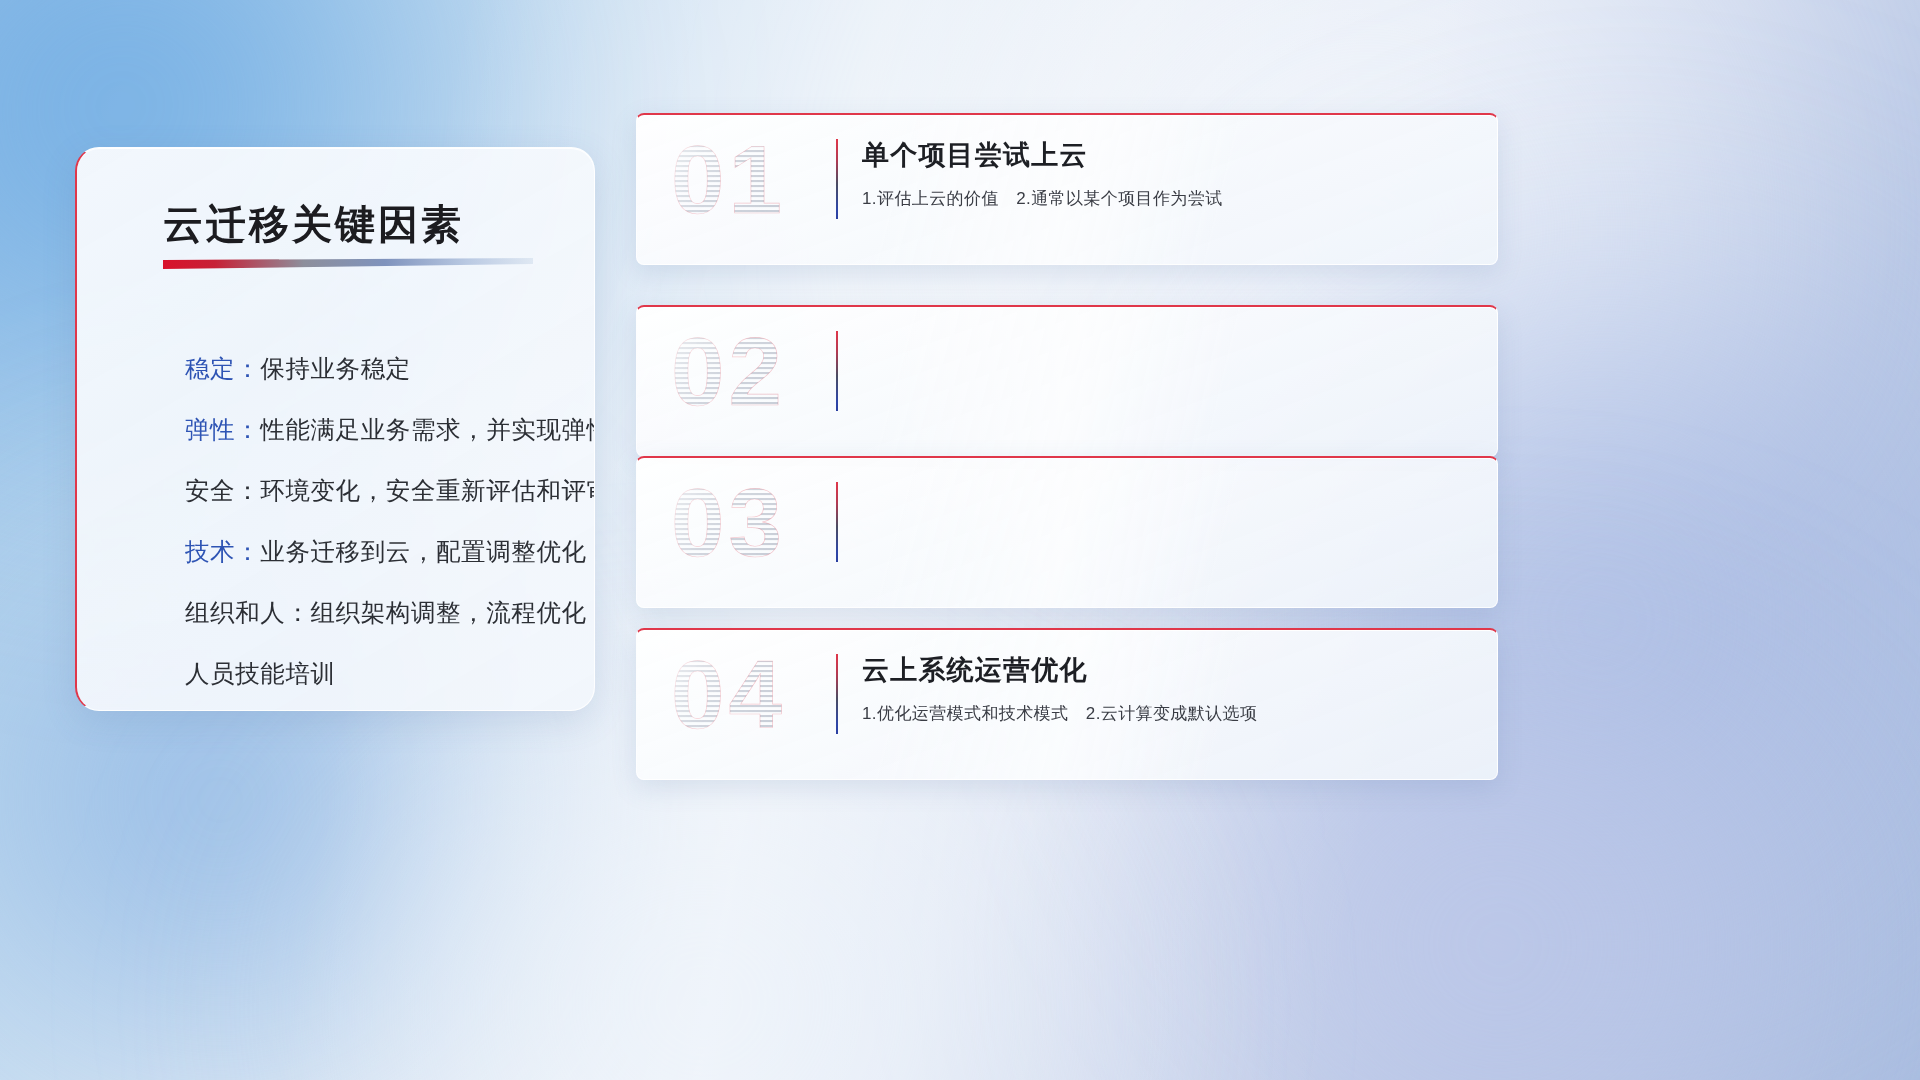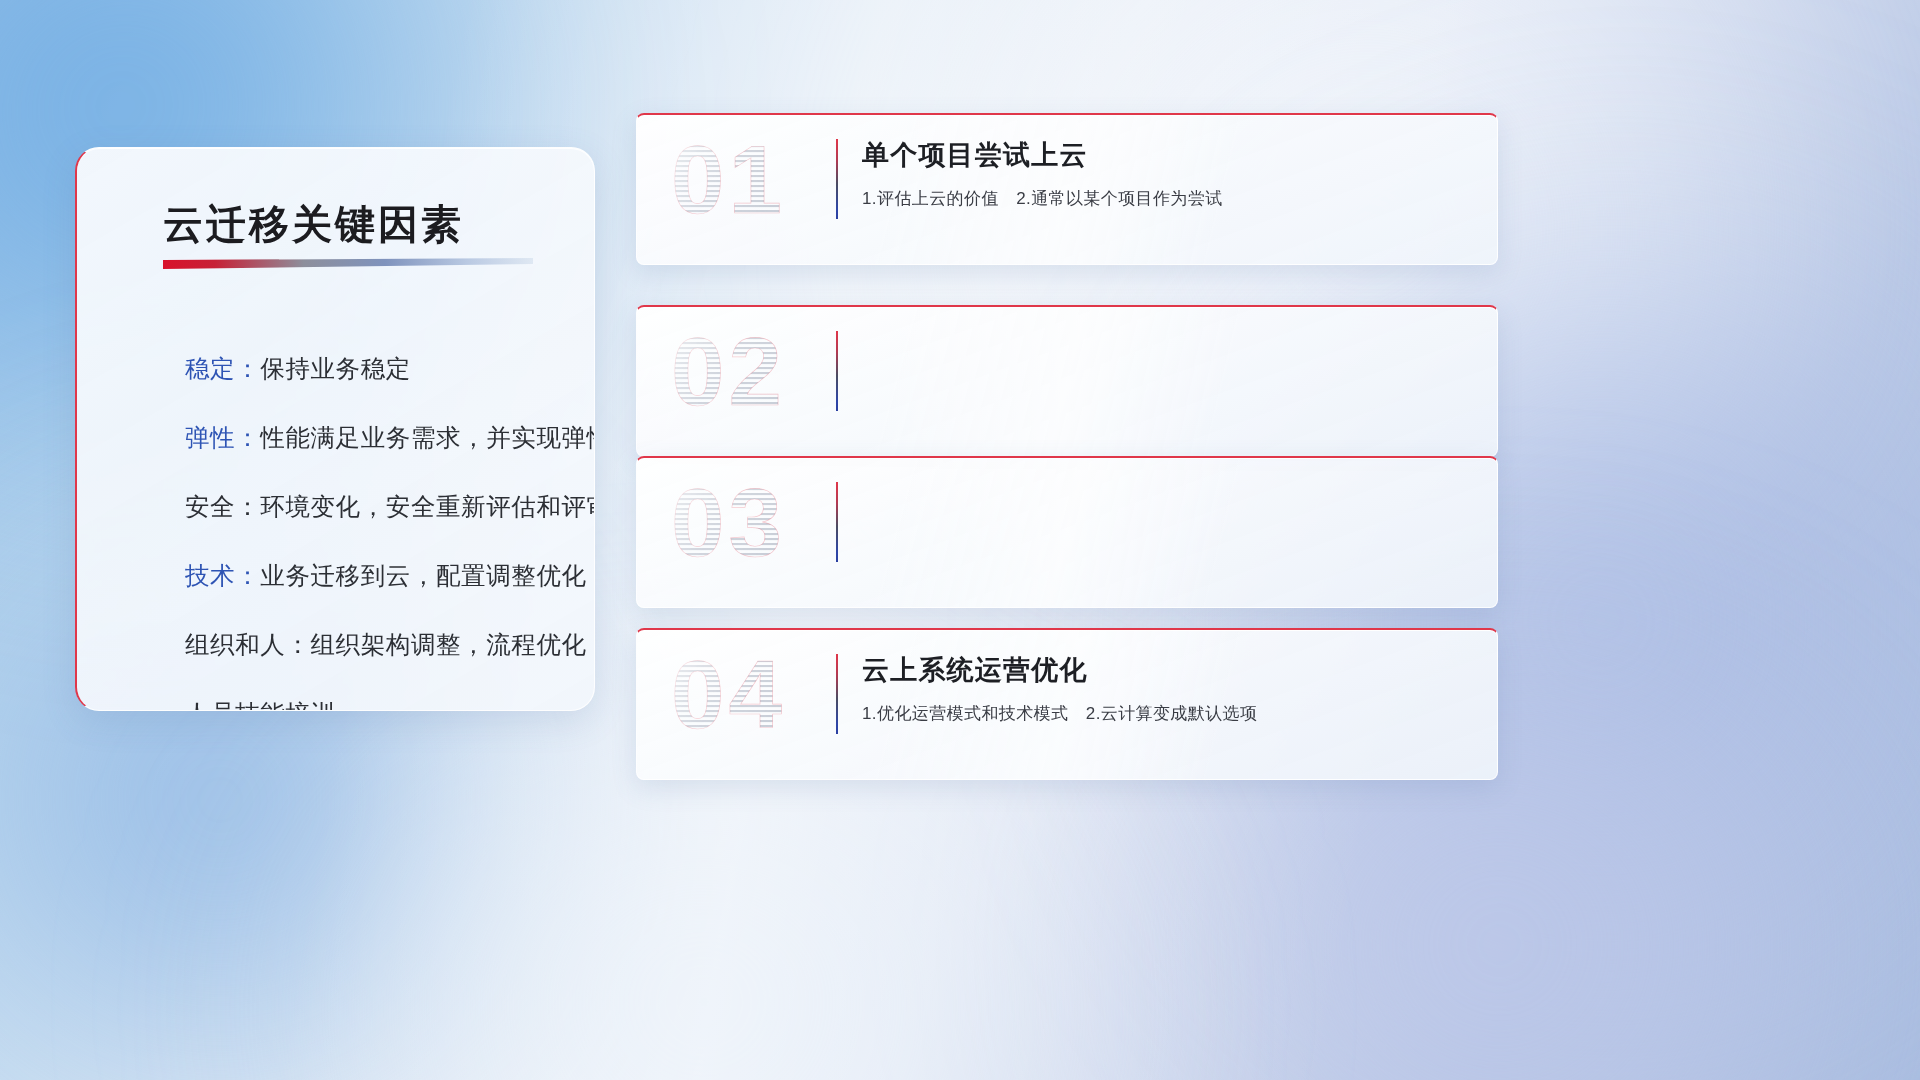--- a/index.html
+++ b/index.html
@@ -62,21 +62,21 @@
     font-size:40px; font-weight:bold; letter-spacing:3px; color:#1c1c20;
     white-space:nowrap;
   }
   #title-rule {
     position:absolute; left:86px; top:110px; width:370px; height:11px;
   }
   #title-rule svg { display:block; width:100%; height:100%; }
 
   #factor-list {
     position:absolute; left:30px; top:190px; right:33px;
-    display:flex; flex-direction:column; gap:8px;
+    display:flex; flex-direction:column; gap:0;
   }
   .factor-row {
     font-size:24.5px; line-height:61px; color:#2c2f35;
     letter-spacing:.6px; white-space:nowrap; padding-left:78px;
   }
   .factor-row .lbl { color:#2c2f35; }
   .factor-row.accent .lbl { color:#2e54b4; }
 
   
   .step-card {

